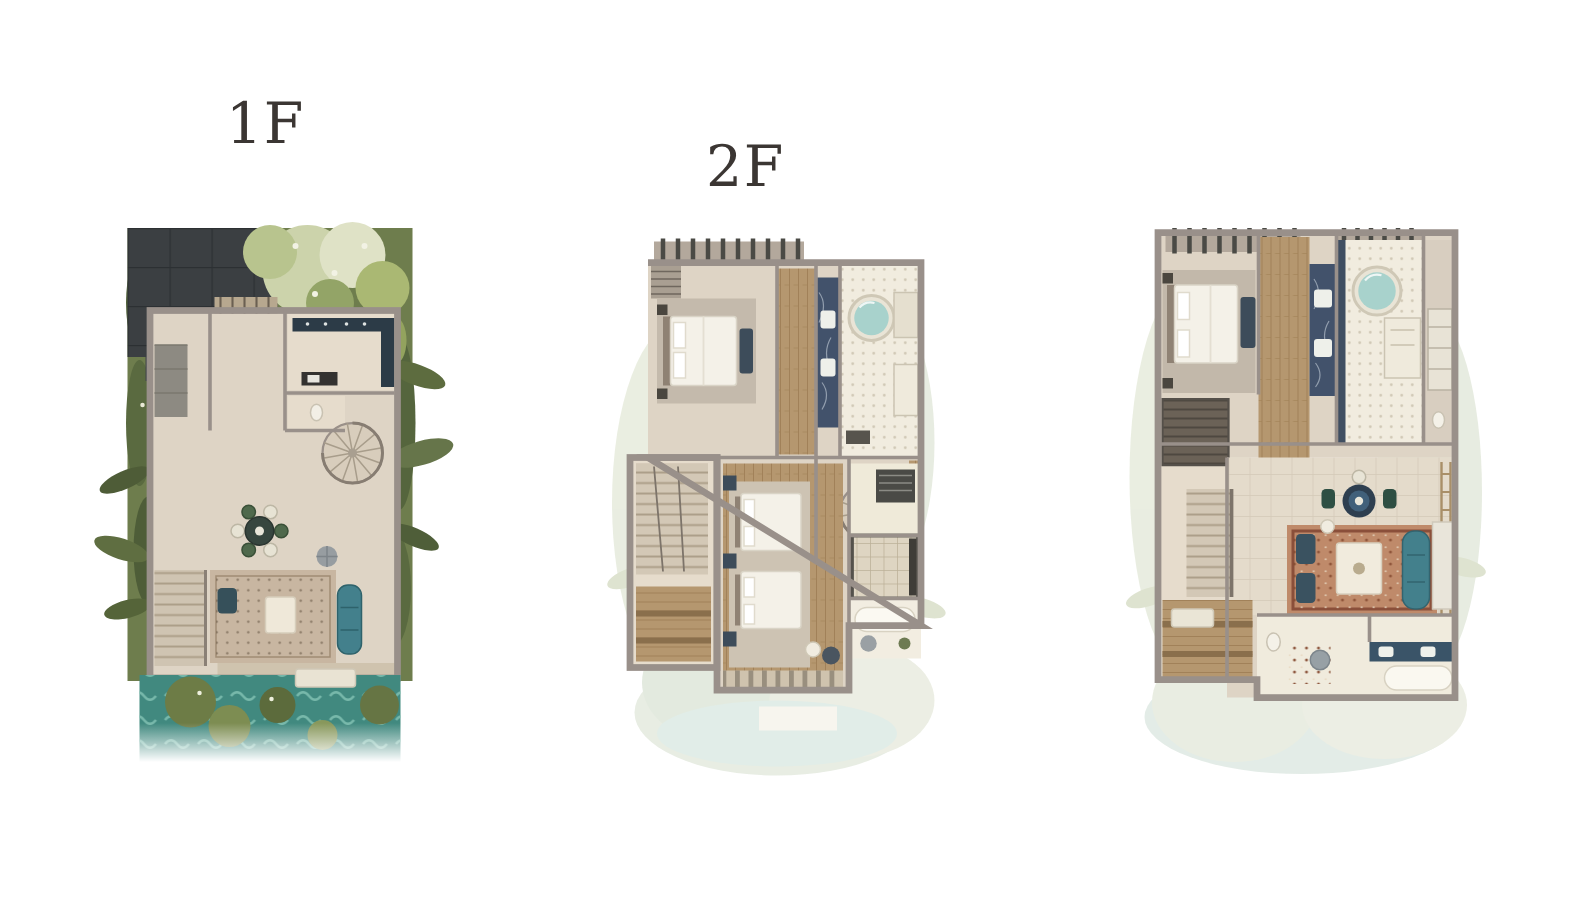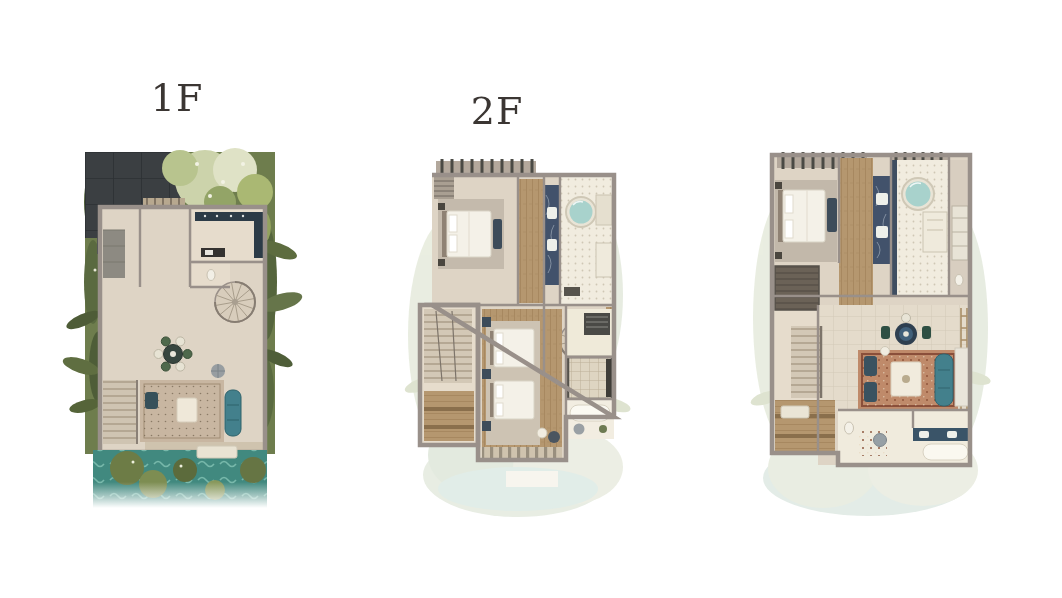--- a/index.html
+++ b/index.html
@@ -75,21 +75,21 @@
       <pattern id="dashes" width="9" height="12" patternUnits="userSpaceOnUse">
         <rect width="3.2" height="12" fill="#6d6457"></rect>
       </pattern>
       <linearGradient id="poolfade" x1="0" y1="0" x2="0" y2="1">
         <stop offset="0" stop-color="#ffffff" stop-opacity="0"></stop>
         <stop offset="1" stop-color="#ffffff" stop-opacity="1"></stop>
       </linearGradient>
     </defs>
   </svg>
 
-  <div class="floor-label" style="left:122px;top:76px">1F</div>
+  <div class="floor-label" style="left:122px;top:60px">1F</div>
   <div class="floor-label" style="left:442px;top:89px">2F</div>
 
   <div class="plan" style="left:85px;top:152px">
     <svg width="190" height="356" viewBox="0 0 190 356">
       <g>
         <rect x="0" y="0" width="190" height="302" class="f-green"></rect>
         <ellipse cx="10" cy="50" rx="11" ry="34" fill="#50603a"></ellipse>
         <ellipse cx="8" cy="130" rx="9" ry="42" fill="#5a6a40"></ellipse>
         <ellipse cx="14" cy="215" rx="10" ry="36" fill="#4e5d38"></ellipse>
         <ellipse cx="181" cy="130" rx="11" ry="58" fill="#55653d"></ellipse>

